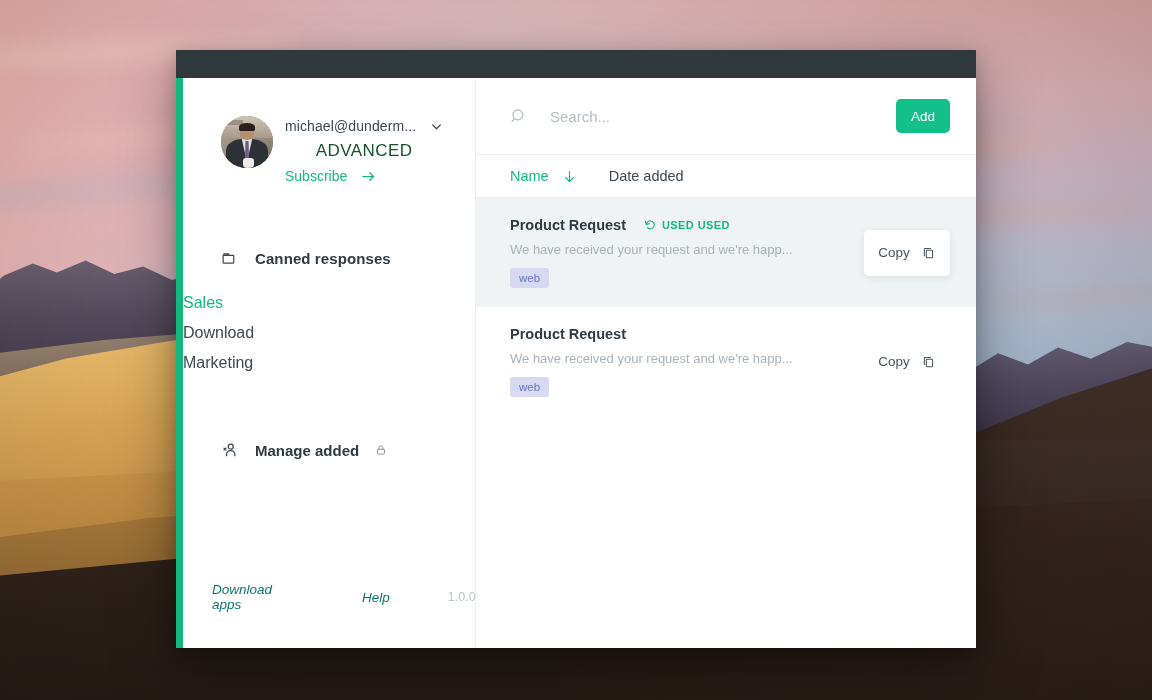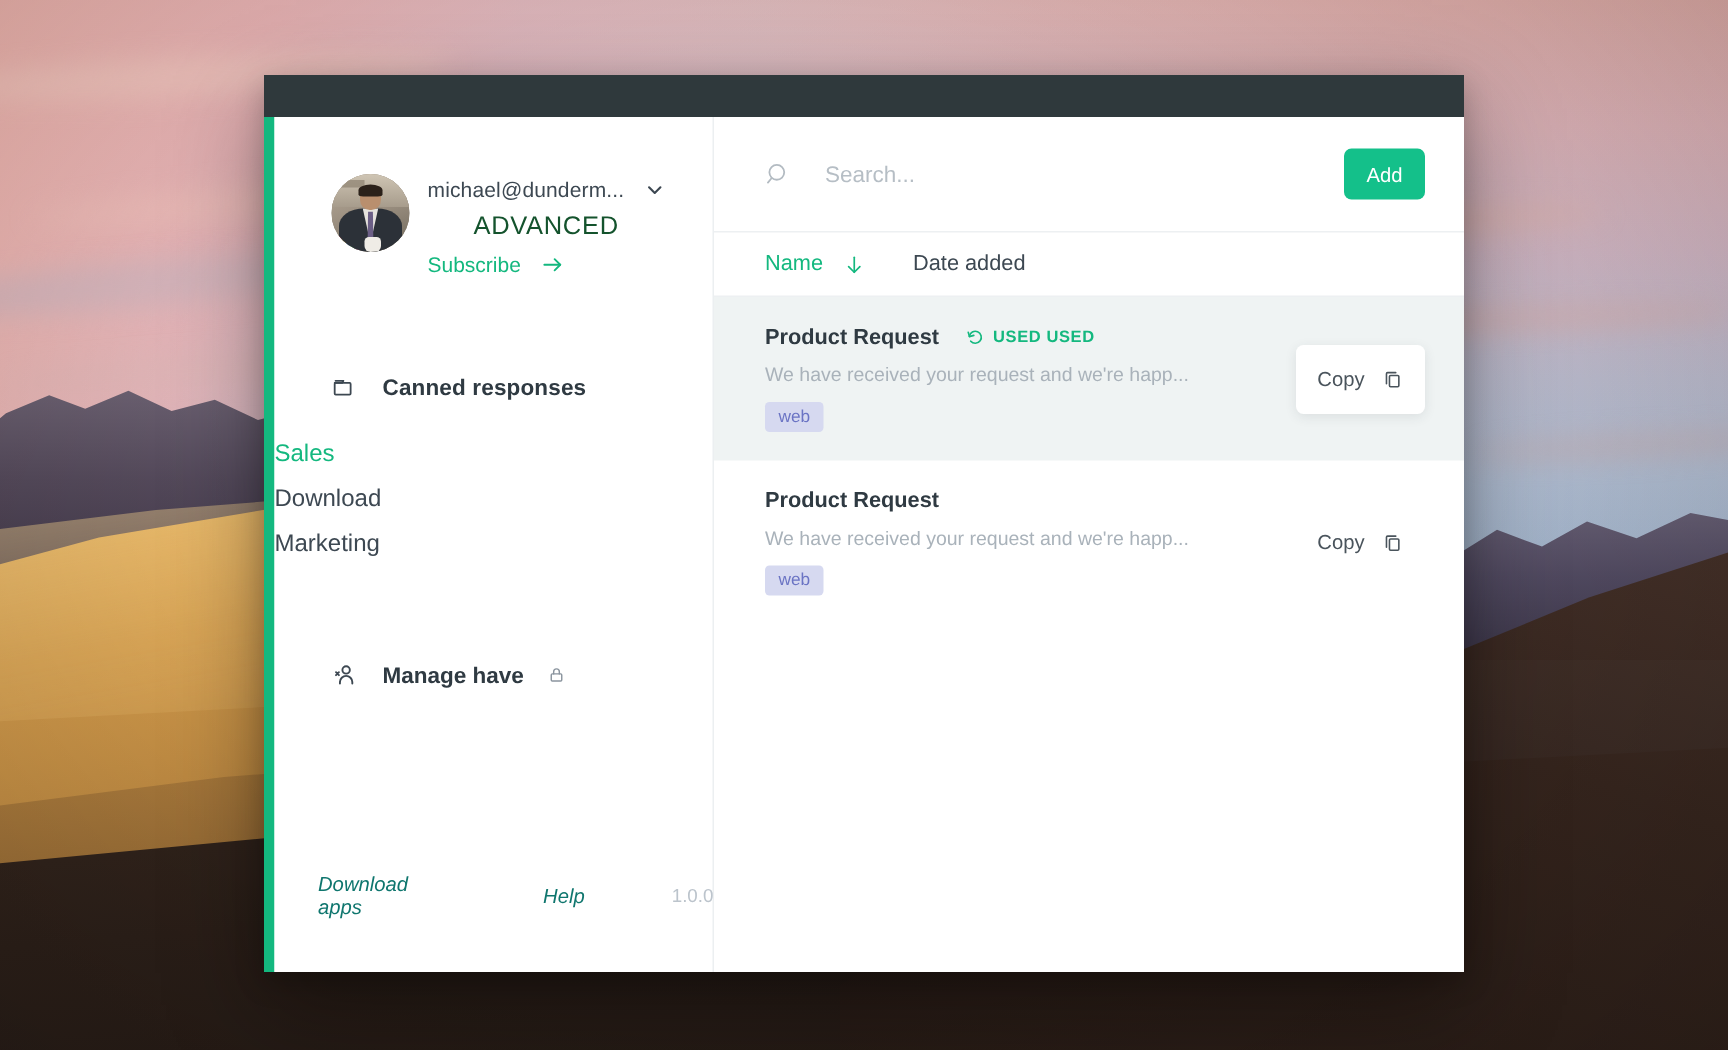--- a/index.html
+++ b/index.html
@@ -357,21 +357,21 @@
         </div>
 
         <div id="manage-users-row">
           <span class="gi">
             <svg width="18" height="18" viewBox="0 0 24 24" fill="none" stroke="currentColor" stroke-width="1.7" stroke-linecap="round" stroke-linejoin="round">
                 <circle cx="13" cy="7.5" r="3.3"></circle>
                 <path d="M7.5 19.5v-1.2a5.5 5.5 0 0 1 5.5-5.5 5.5 5.5 0 0 1 5.5 5.5v1.2"></path>
                 <path d="M4 9.5l2.6 2.6M6.6 9.5L4 12.1"></path>
               </svg>
           </span>
-          <span id="manage-users-label">Manage have</span>
+          <span id="manage-users-label">Manage added</span>
           <span id="manage-users-lock">
             <svg width="12" height="12" viewBox="0 0 24 24" fill="none" stroke="currentColor" stroke-width="1.9" stroke-linecap="round" stroke-linejoin="round">
                 <rect x="5" y="10.5" width="14" height="9.5" rx="1.4"></rect>
                 <path d="M8.2 10.5V7.6a3.8 3.8 0 0 1 7.6 0v2.9"></path>
               </svg>
           </span>
         </div>
 
         <div id="sidebar-footer">
           <span class="footer-link">Download apps</span>

